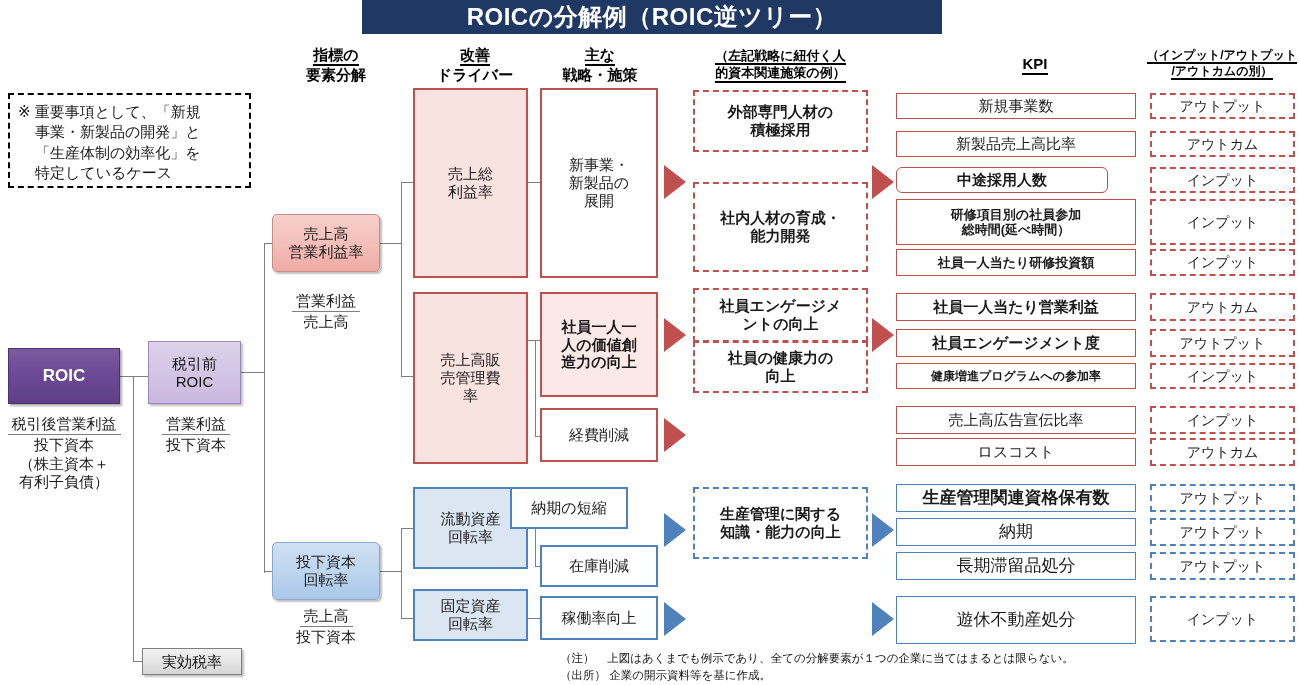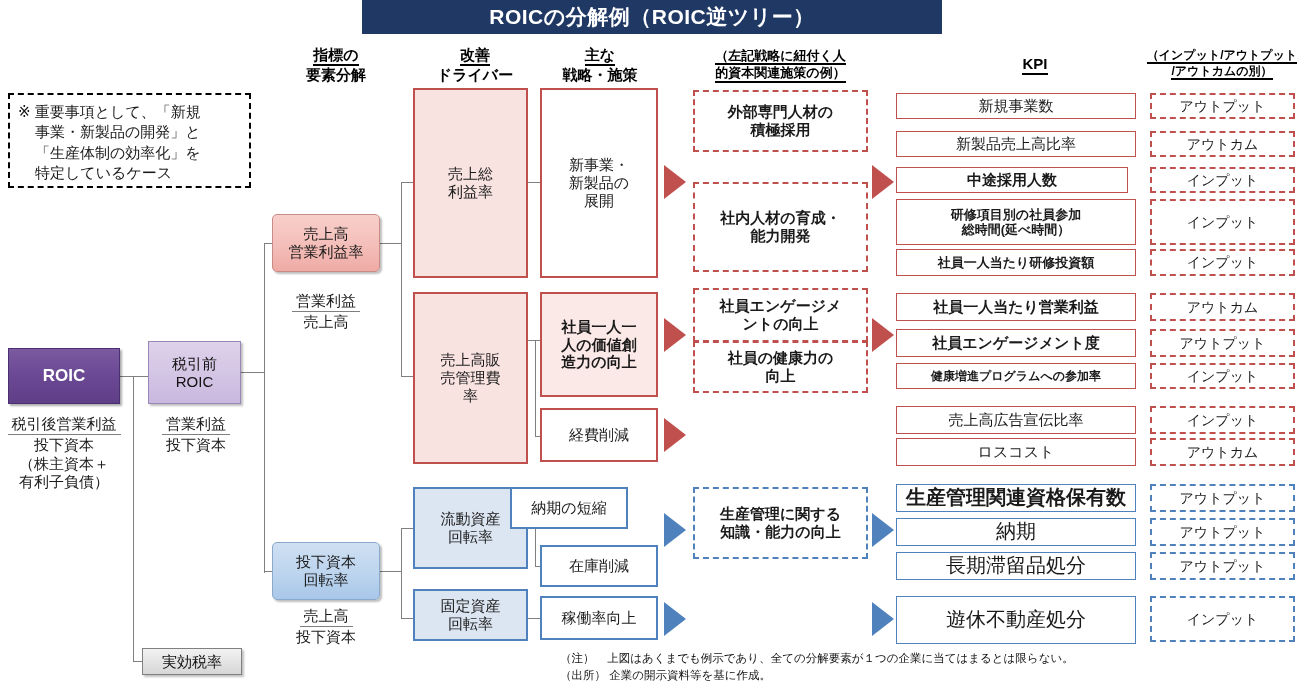--- a/index.html
+++ b/index.html
@@ -14,21 +14,21 @@
     color: #1a1a1a;
     overflow: hidden;
   }
   .abs { position: absolute; }
 
   
   #title-bar {
     left: 362px; top: 0px; width: 580px; height: 34px;
     background: #1f3864;
     color: #ffffff;
-    font-size: 21px; font-weight: bold;
+    font-size: 24px; font-weight: bold;
     display: flex; align-items: center; justify-content: center;
     letter-spacing: .5px;
   }
 
   
   .col-head {
     text-align: center;
     font-size: 15px; font-weight: bold;
     line-height: 1.18;
     color: #000;
@@ -131,21 +131,21 @@
   
   .kpi {
     background: #fff; border: 1px solid #c0504d;
     font-size: 15px;
   }
   .kpi.b { font-weight: bold; }
   .kpi.sm { font-size: 13px; }
   .kpi.xs { font-size: 12px; }
   .kpi-blue {
     background: #fff; border: 1px solid #4f81bd;
-    font-size: 20px;
+    font-size: 17px;
   }
   .kpi-blue.b { font-weight: bold; }
 
   
   .type {
     background: #fff; border: 2px dashed #c0504d;
     font-size: 14px;
   }
   .type-blue {
     background: #fff; border: 2px dashed #4f81bd;
@@ -360,21 +360,21 @@
 <div class="arrow arrow-red abs" style="left:872px; top:318px;"></div>
 <div class="arrow arrow-blue abs" style="left:872px; top:513px;"></div>
 <div class="arrow arrow-blue abs" style="left:872px; top:602px;"></div>
 
 <div class="abs gbox kpi" style="left:896px; top:93px; width:240px; height:26px;">
   <span style="white-space:pre-line">新規事業数</span>
 </div>
 <div class="abs gbox kpi" style="left:896px; top:131px; width:240px; height:26px;">
   <span style="white-space:pre-line">新製品売上高比率</span>
 </div>
-<div class="abs gbox kpi b" style="left:896px; top:167px; width:232px; height:26px;">
+<div class="abs gbox kpi b" style="left:896px; top:167px; width:212px; height:26px;border-radius:6px;">
   <span style="white-space:pre-line">中途採用人数</span>
 </div>
 <div class="abs gbox kpi b sm" style="left:896px; top:199px; width:240px; height:46px;">
   <span style="white-space:pre-line">研修項目別の社員参加
 総時間(延べ時間）</span>
 </div>
 <div class="abs gbox kpi b sm" style="left:896px; top:249px; width:240px; height:27px;">
   <span style="white-space:pre-line">社員一人当たり研修投資額</span>
 </div>
 

